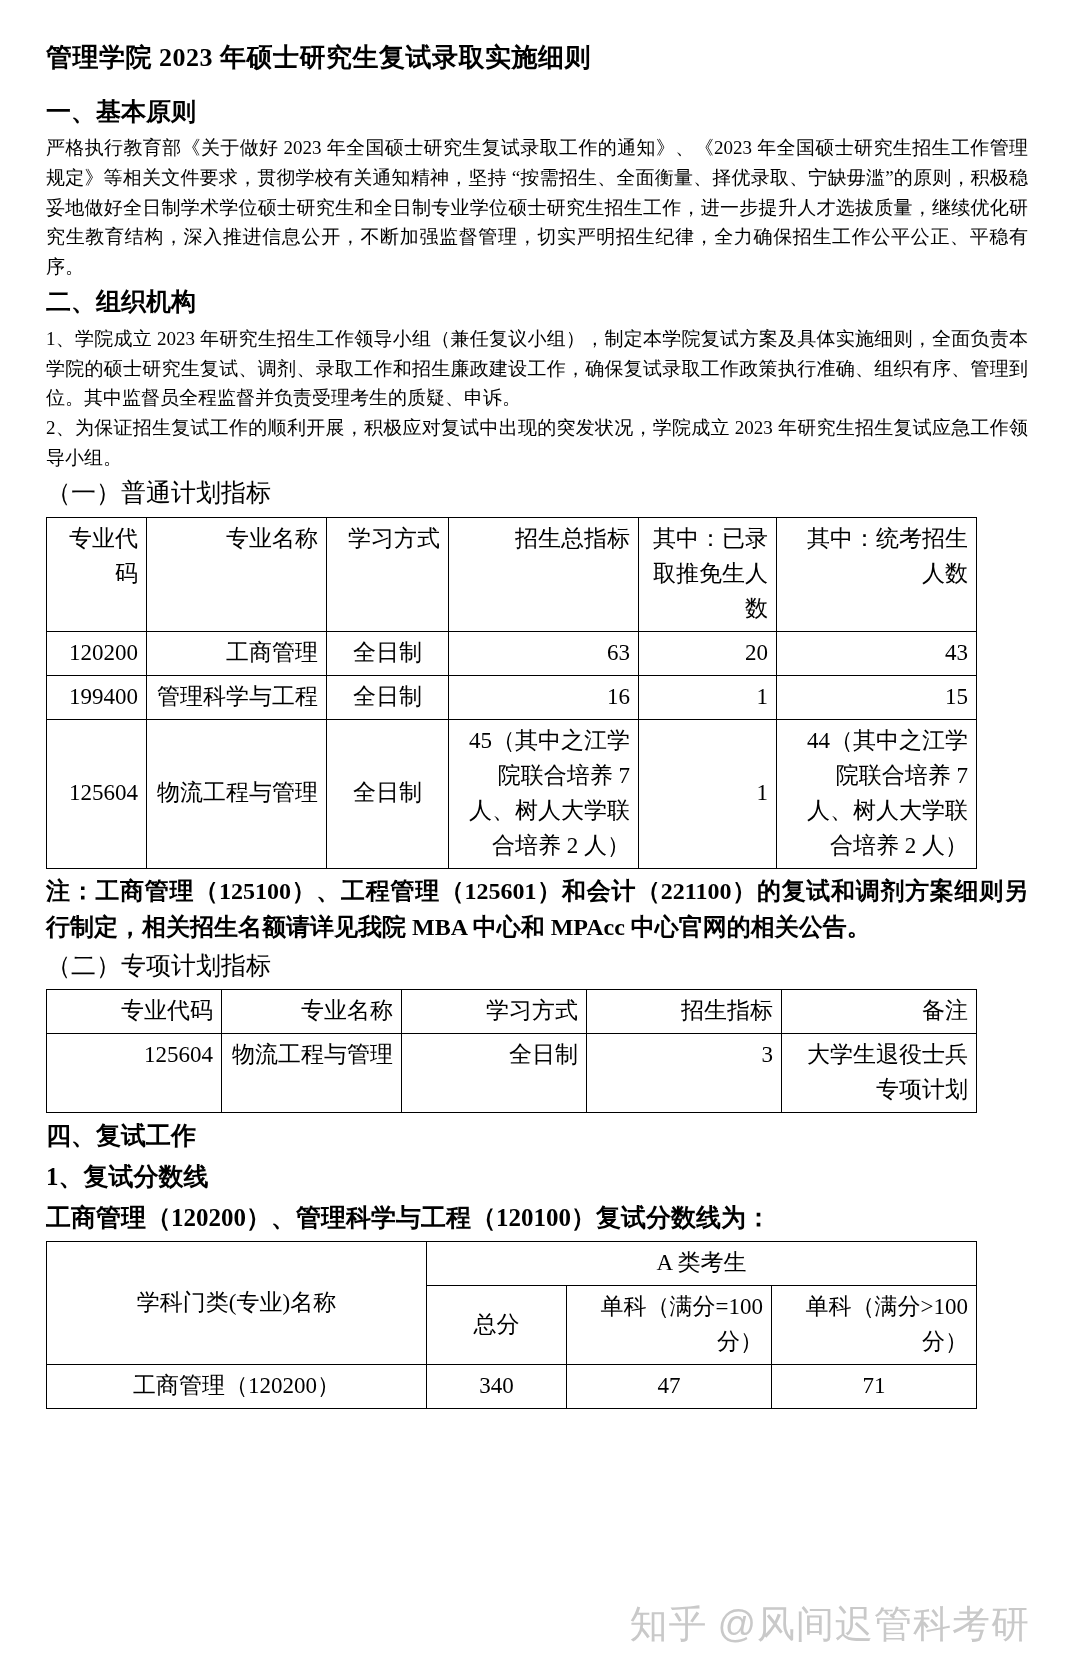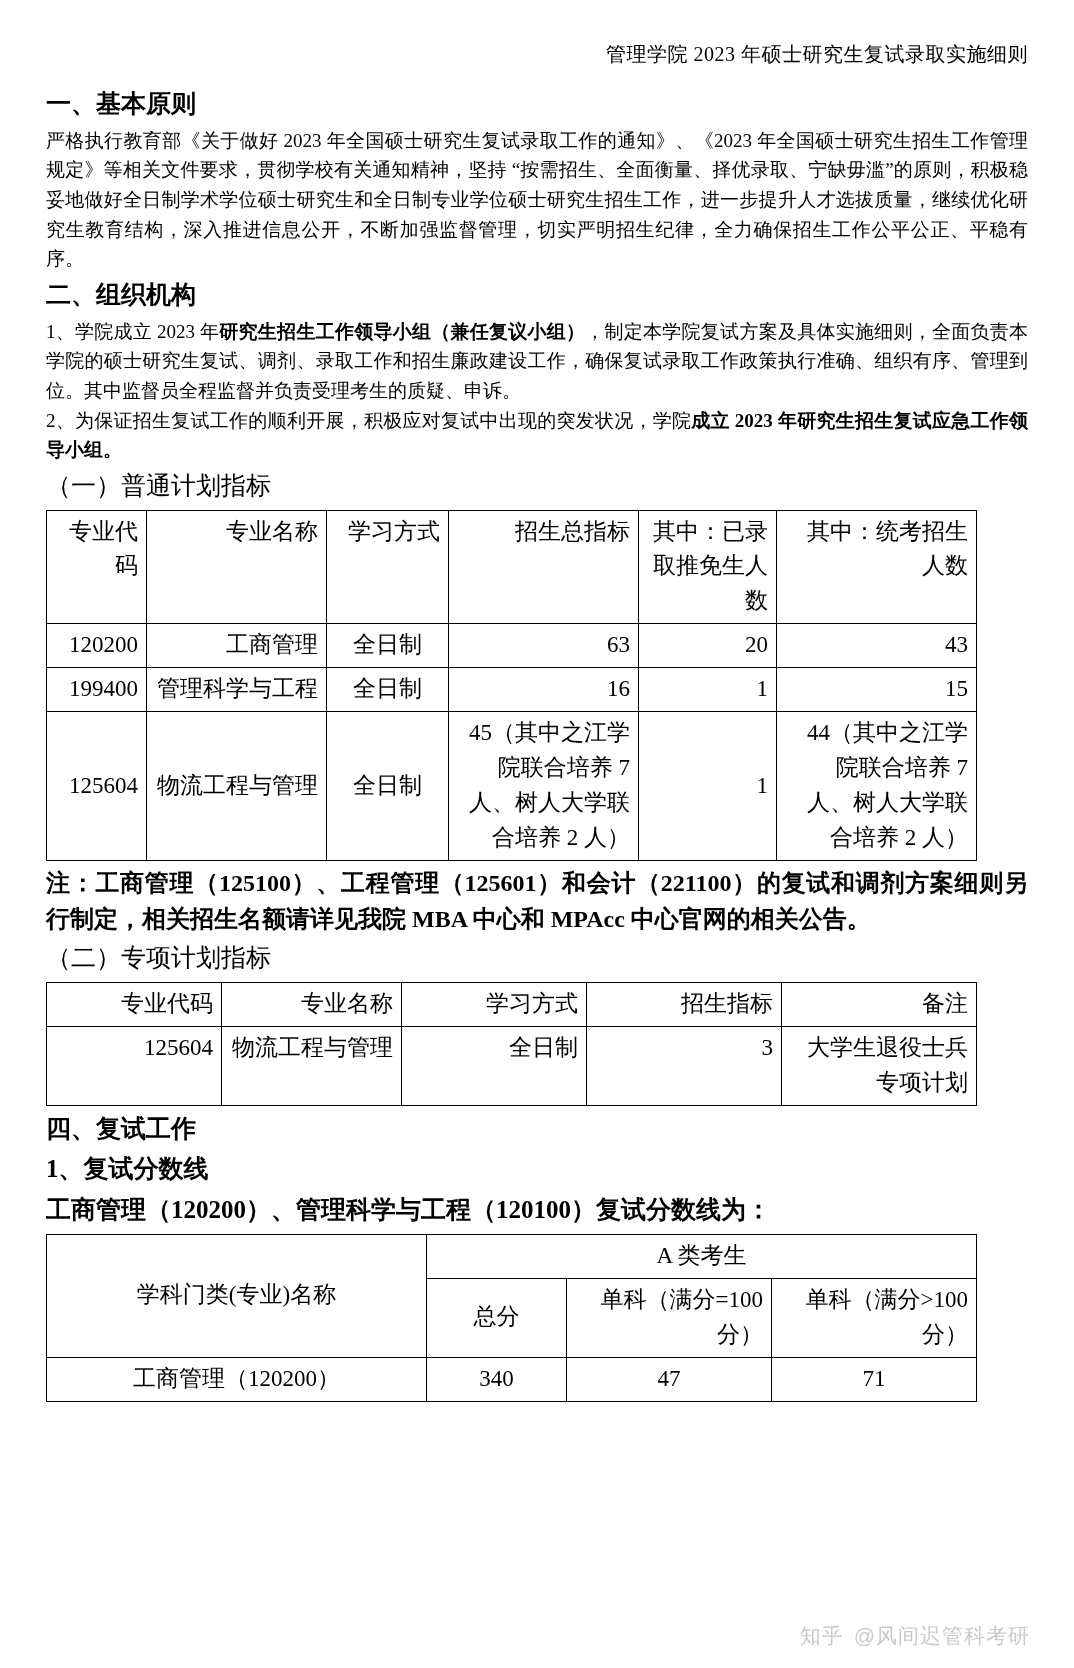--- a/index.html
+++ b/index.html
@@ -14,23 +14,23 @@
   #page {
     position: relative;
     width: 1074px;
     height: 1668px;
     background: #ffffff;
     overflow: hidden;
     box-sizing: border-box;
     padding: 30px 46px 0 46px;
   }
   .doc-title {
-    text-align: right;
-    font-size: 20px;
-    font-weight: normal;
+    text-align: left;
+    font-size: 26px;
+    font-weight: bold;
     letter-spacing: 0.5px;
     margin: 12px 0 18px 0;
     line-height: 1.25;
   }
   .h2 {
     font-size: 25px;
     font-weight: bold;
     margin: 2px 0 2px 0;
     line-height: 1.55;
   }
@@ -50,21 +50,21 @@
     line-height: 1.56;
     margin: 0 0 0 0;
     text-align: justify;
     text-justify: inter-ideograph;
     text-align-last: left;
     letter-spacing: 0;
   }
   p.body-text.lastjust {
     text-align: justify;
   }
-  b, .b { font-weight: bold; }
+  b, .b { font-weight: normal; }
 
   table.doc-table {
     border-collapse: collapse;
     width: 930px;
     margin: 4px 0 4px 0;
     table-layout: fixed;
   }
   table.doc-table td, table.doc-table th {
     border: 1.5px solid #000;
     font-size: 23px;
@@ -83,21 +83,21 @@
     font-weight: bold;
     line-height: 1.5;
     margin: 2px 0 2px 0;
     text-align: justify;
     text-justify: inter-ideograph;
   }
   .watermark {
     position: absolute;
     right: 44px;
     bottom: 18px;
-    font-size: 21px;
+    font-size: 38px;
     color: #c9c9c9;
     font-family: "Liberation Sans", sans-serif;
     letter-spacing: 1px;
     white-space: nowrap;
     pointer-events: none;
   }
   .wm-sep { display: inline-block; width: 10px; }
 </style>
 </head>
 <body>

